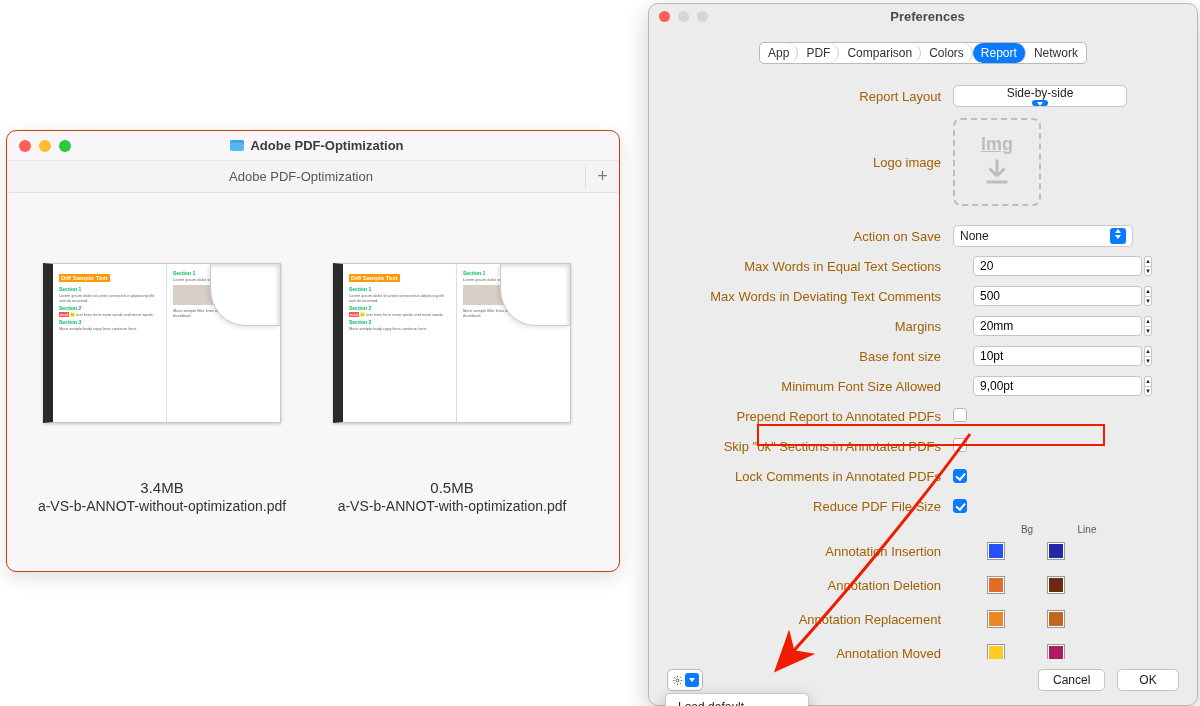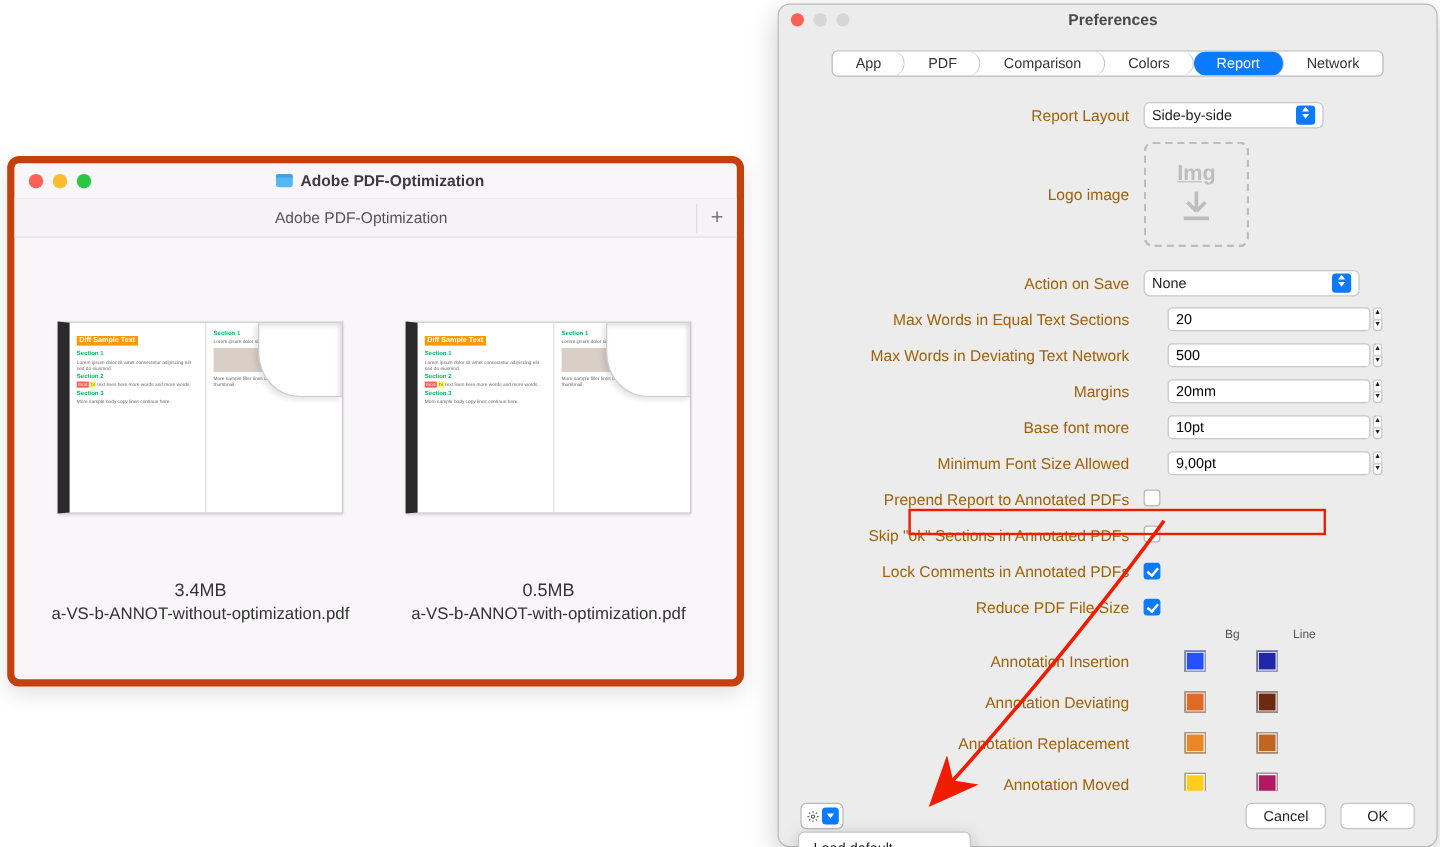--- a/index.html
+++ b/index.html
@@ -4,21 +4,21 @@
 <style>
   * { box-sizing: border-box; margin: 0; padding: 0; }
   html, body { width: 1200px; height: 706px; font-family: -apple-system, "Helvetica Neue", Arial, sans-serif; font-size: 13px; color: #222; background: #fff; }
 
   
   .finder {
     position: absolute;
     left: 6px; top: 130px;
     width: 614px; height: 442px;
     background: #f8f6f8;
-    border: 6px solid #c2410c;
+    border: 1px solid #c2410c;
     border-radius: 10px;
     box-shadow: 0 6px 18px rgba(0,0,0,0.12);
     overflow: hidden;
   }
   .finder-titlebar {
     height: 30px;
     display: flex; align-items: center;
     padding: 0 12px;
     border-bottom: 1px solid #eae7ea;
   }
@@ -76,21 +76,21 @@
   .prefs-titlebar {
     height:24px; display:flex; align-items:center; padding:0 10px;
     border-top-left-radius:10px; border-top-right-radius:10px;
   }
   .prefs-titlebar .traffic .tl { width:11px; height:11px; }
   .tl.grey { background:#d6d6d6; }
   .prefs-title { flex:1; text-align:center; font-weight:600; font-size:13px; color:#4a4a4a; }
 
   .tabs { display:flex; justify-content:center; margin:14px 0 20px; }
   .tabgrp { display:flex; border:1px solid #b9b9b9; border-radius:5px; overflow:hidden; background:#fff;}
-  .tab { padding:3px 19px; font-size:12px; color:#333; border-right:1px solid #c7c7c7; cursor:default;border-radius:10px;}
+  .tab { padding:3px 8px; font-size:12px; color:#333; border-right:1px solid #c7c7c7; cursor:default;border-radius:10px;}
   .tab:last-child { border-right:none; }
   .tab.active { background:#0a7aff; color:#fff; }
 
   .form { padding:0 26px 10px 26px; flex:1; overflow:hidden; }
   .row { display:flex; align-items:center; margin-bottom:6px; min-height:24px;}
   .row label { width:278px; text-align:right; padding-right:12px; font-size:13px; color:#a16207;}
   .ctl { flex:1; }
   select.mac, .sel {
     width:140px; height:22px; border:1px solid #c7c7c7; border-radius:5px; background:#fff;
     font-size:12px; padding:0 6px; display:flex; align-items:center; justify-content:space-between;
@@ -251,21 +251,21 @@
         <div class="tab active">Report</div>
         <div class="tab">Network</div>
       </div>
   </div>
 
   <div class="form" style="position:relative;">
 
     <div class="row">
       <label>Report Layout</label>
       <div class="ctl">
-        <div class="sel" style="width:150px; position:relative;">
+        <div class="sel" style="width:174px; position:relative;flex-direction:column;">
           <span>Side-by-side</span>
           <span class="chev"></span>
         </div>
       </div>
     </div>
 
     <div class="row" style="align-items:center; margin:10px 0 18px;">
       <label>Logo image</label>
       <div class="ctl">
         <div class="logo-drop">
@@ -293,21 +293,21 @@
           <div class="stepper">
         <input value="20" style="">
         <div class="step-btns">
               <span>▲</span>
               <span>▼</span>
             </div>
       </div>
         </div>
     </div>
     <div class="row">
-      <label>Max Words in Deviating Text Network</label>
+      <label>Max Words in Deviating Text Comments</label>
       <div class="ctl">
           <div class="stepper">
         <input value="500" style="">
         <div class="step-btns">
               <span>▲</span>
               <span>▼</span>
             </div>
       </div>
         </div>
     </div>
@@ -317,21 +317,21 @@
           <div class="stepper">
         <input value="20mm" style="">
         <div class="step-btns">
               <span>▲</span>
               <span>▼</span>
             </div>
       </div>
         </div>
     </div>
     <div class="row">
-      <label>Base font more</label>
+      <label>Base font size</label>
       <div class="ctl">
           <div class="stepper">
         <input value="10pt" style="">
         <div class="step-btns">
               <span>▲</span>
               <span>▼</span>
             </div>
       </div>
         </div>
     </div>
@@ -375,21 +375,21 @@
         <div class="row" style="margin-bottom: 10px;">
           <label>Annotation Insertion</label>
           <div class="ctl">
             <div class="swatch-pair">
               <div class="swatch" style="background: rgb(37, 80, 255);"></div>
               <div class="swatch" style="background: rgb(32, 40, 168);"></div>
             </div>
           </div>
         </div>
         <div class="row" style="margin-bottom: 10px;">
-          <label>Annotation Deviating</label>
+          <label>Annotation Deletion</label>
           <div class="ctl">
             <div class="swatch-pair">
               <div class="swatch" style="background: rgb(224, 106, 38);"></div>
               <div class="swatch" style="background: rgb(110, 42, 16);"></div>
             </div>
           </div>
         </div>
         <div class="row" style="margin-bottom: 10px;">
           <label>Annotation Replacement</label>
           <div class="ctl">

